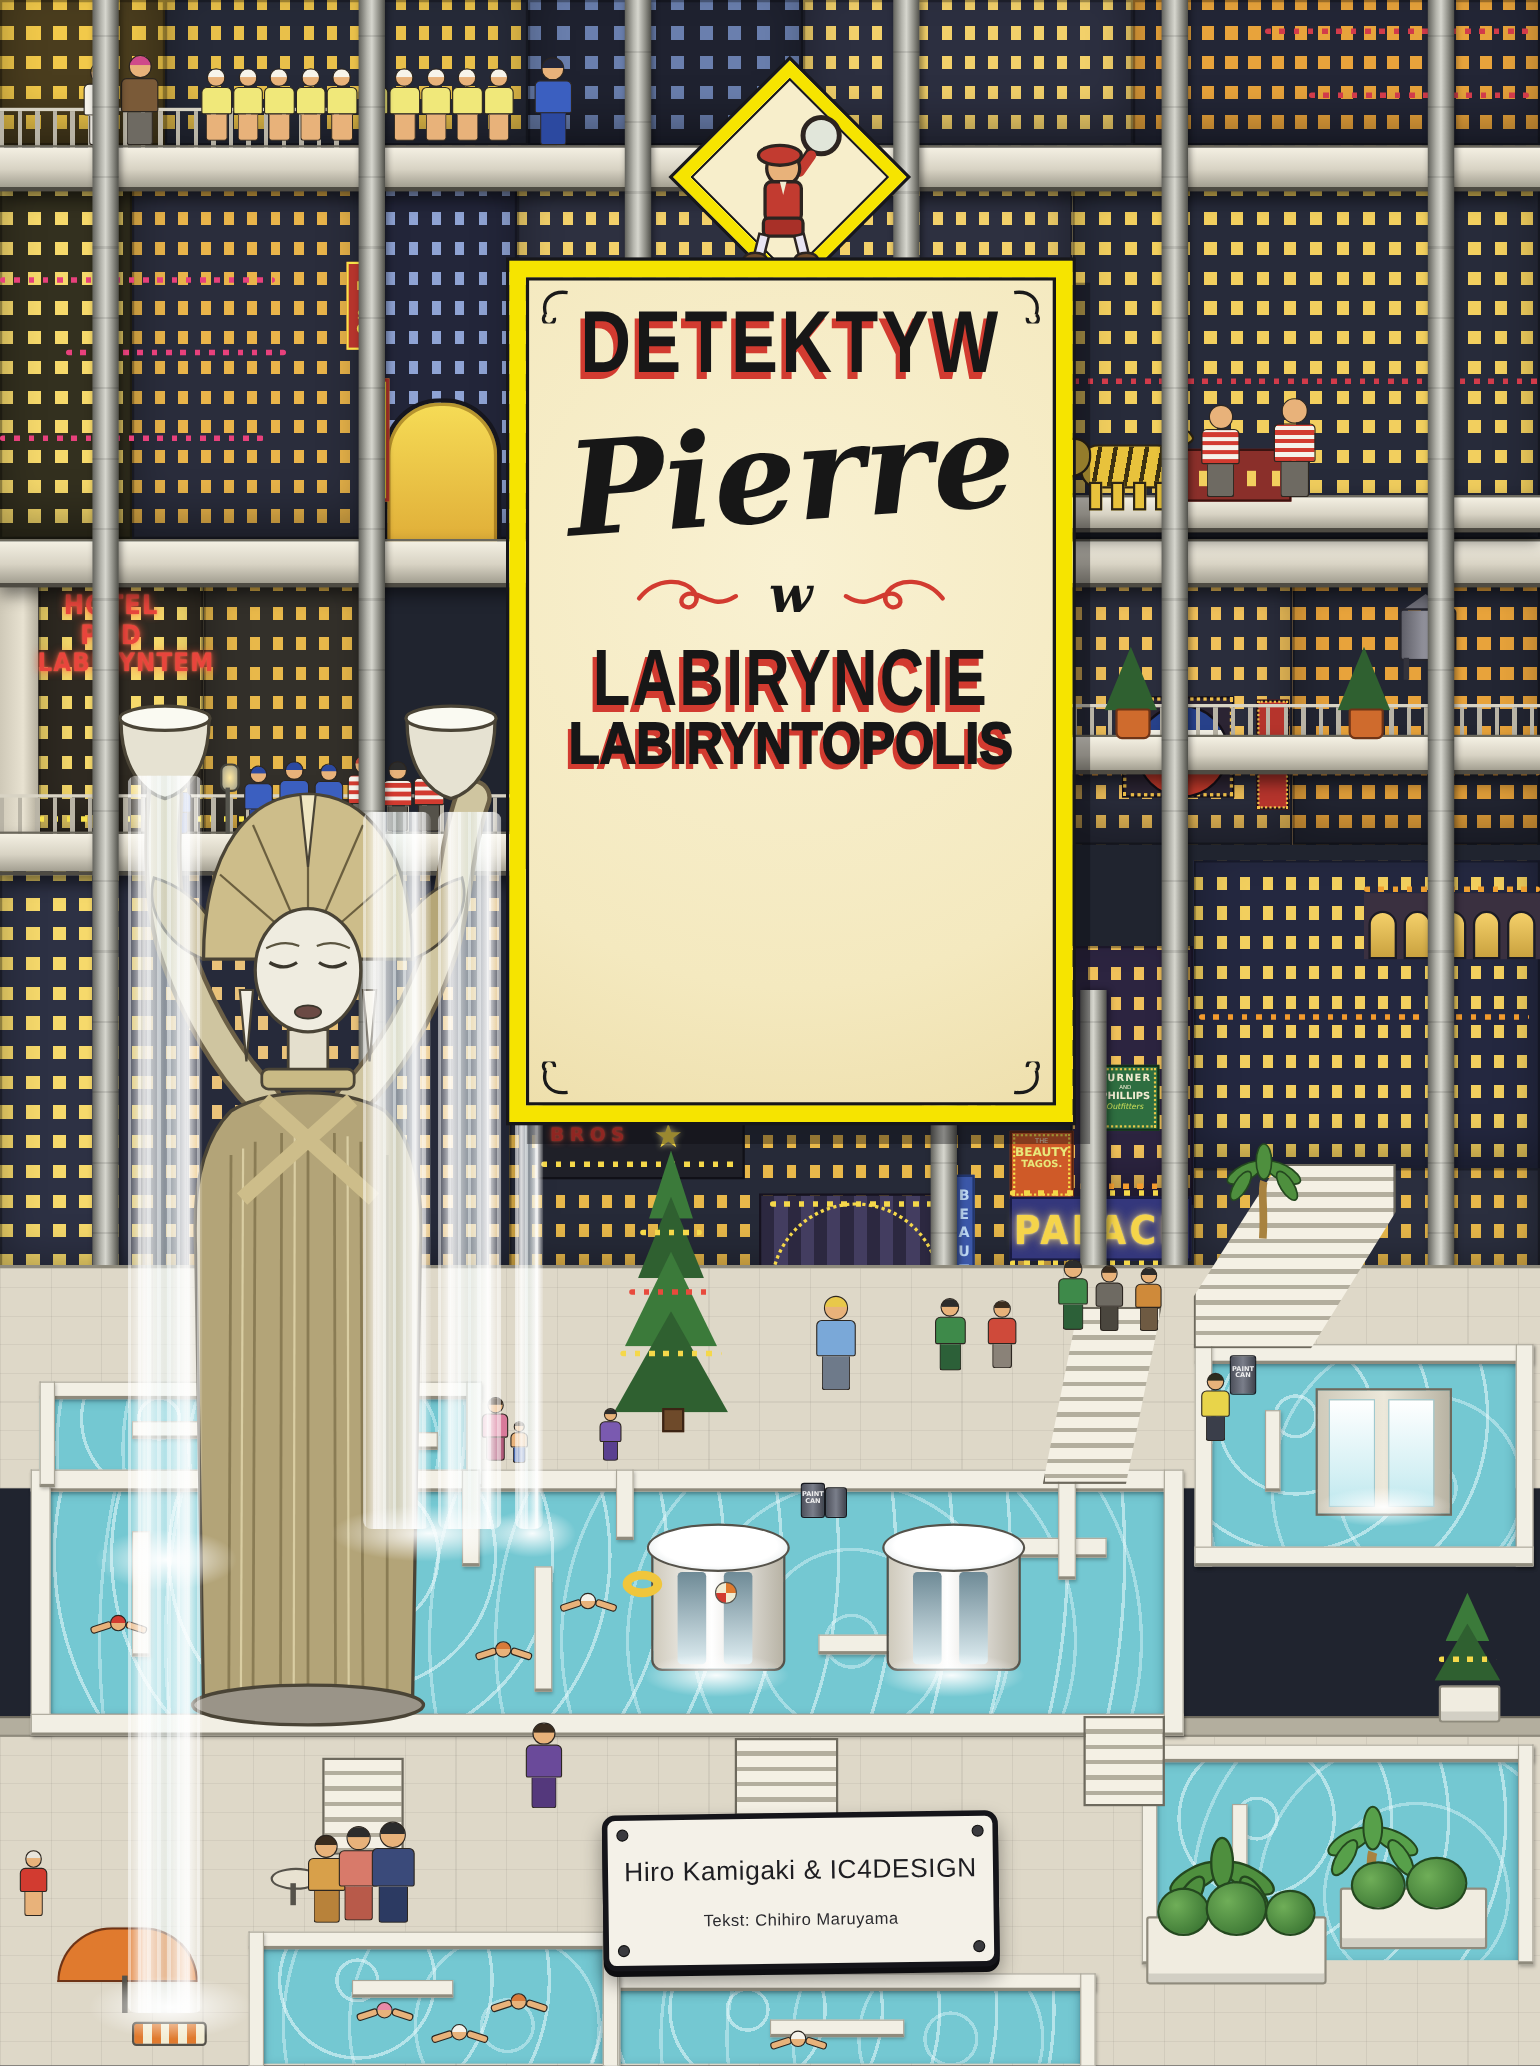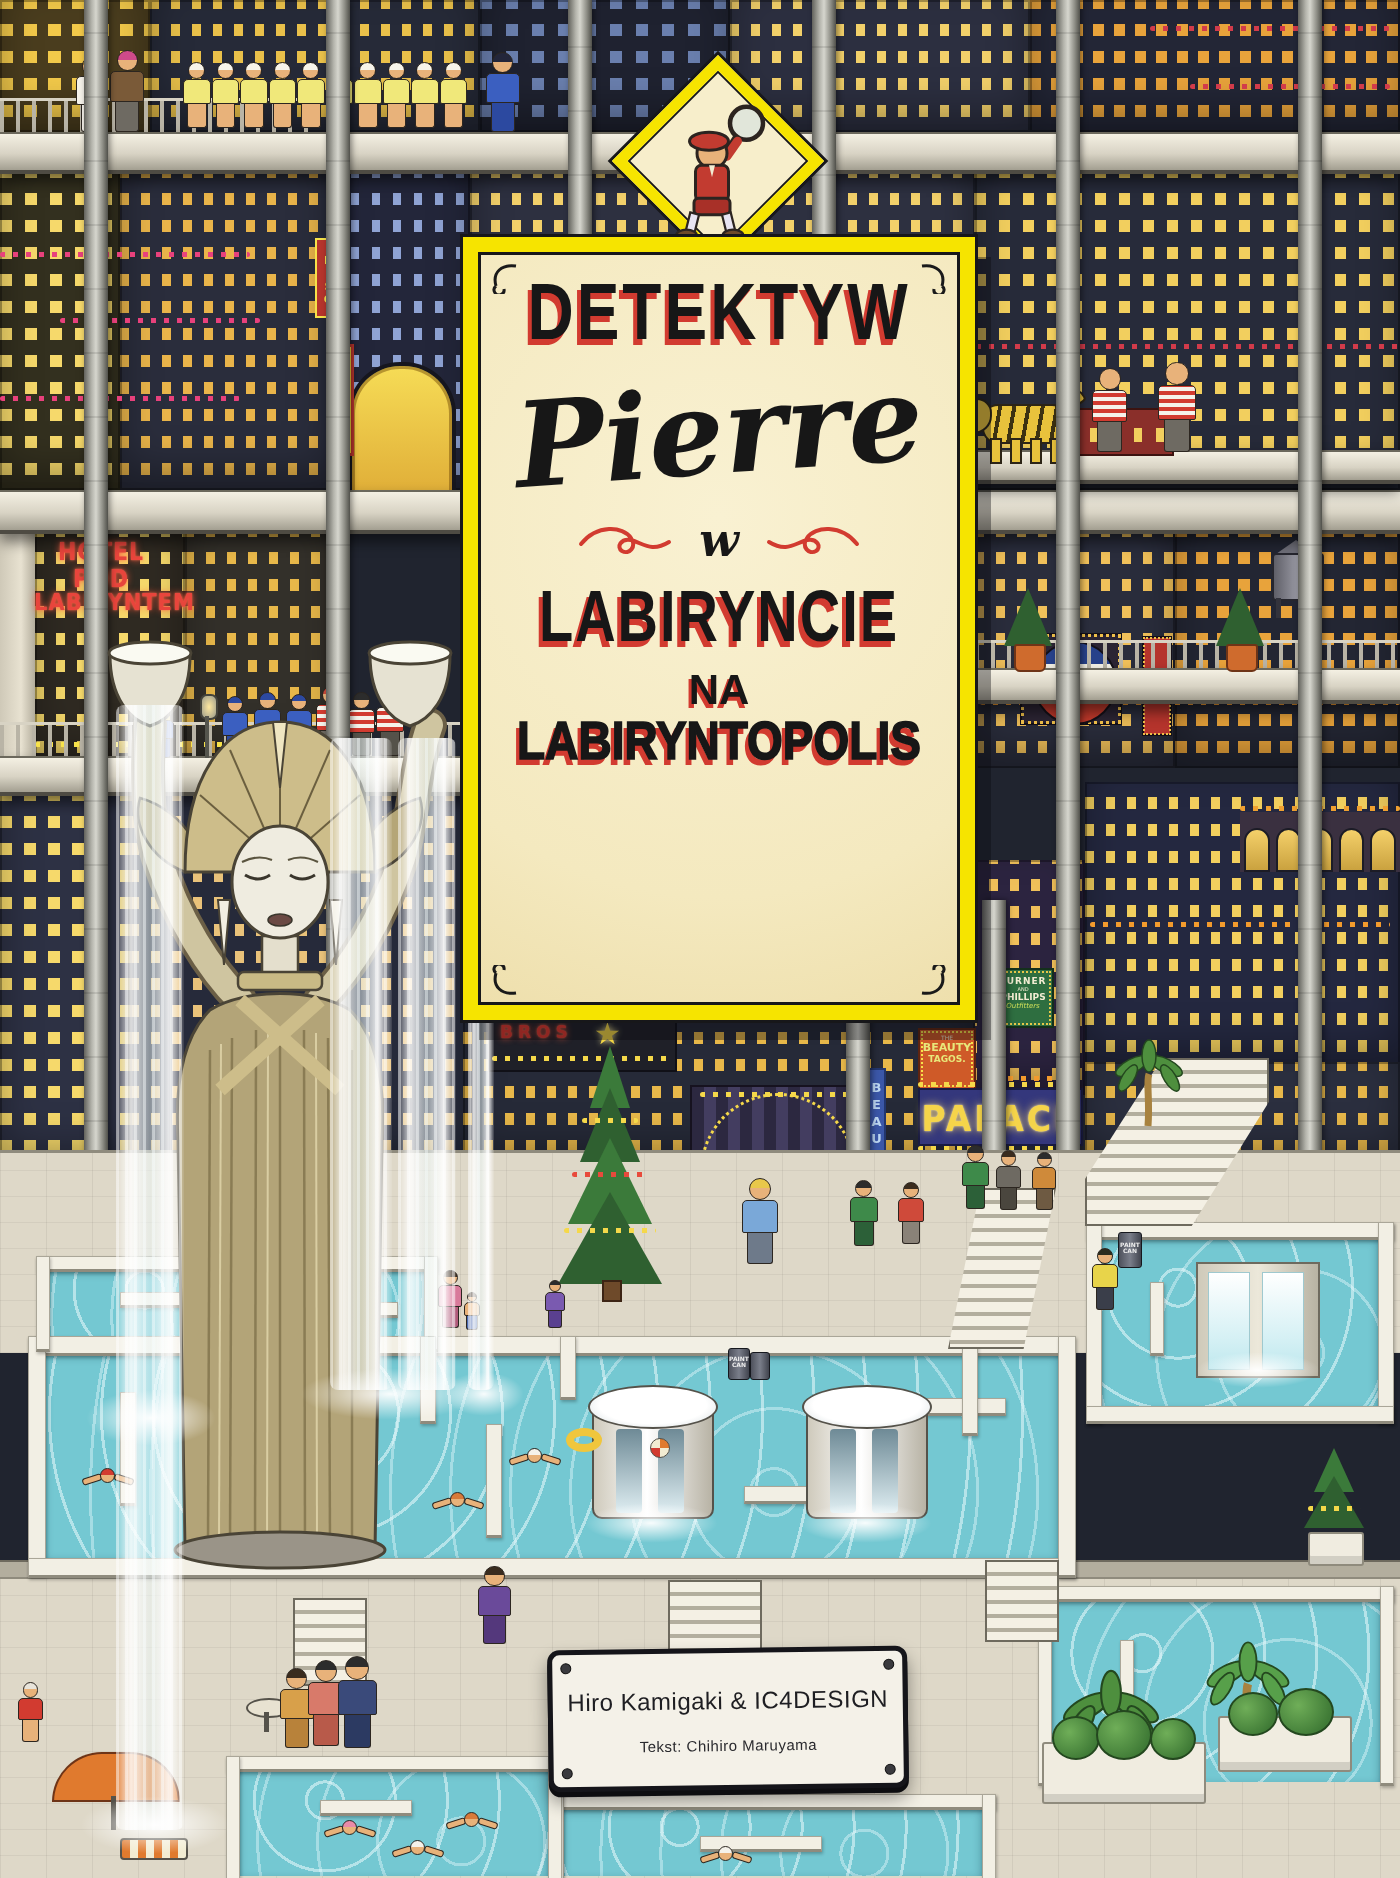--- a/index.html
+++ b/index.html
@@ -745,21 +745,20 @@
     <div style="margin-top:2px;display:flex;align-items:center;justify-content:center;gap:26px;">
       <svg width="96" height="36">
           <path d="M4,22 C20,2 46,4 54,16 C60,25 52,33 45,29 C39,25 44,16 54,18 C66,21 74,31 92,20" stroke="#d23b30" stroke-width="4" fill="none" stroke-linecap="round"></path>
         </svg>
       <span class="ink" style="font-family:'DejaVu Serif',serif;font-style:italic;font-weight:bold;font-size:46px;">w</span>
       <svg width="96" height="36" style="transform:scaleX(-1);">
           <path d="M4,22 C20,2 46,4 54,16 C60,25 52,33 45,29 C39,25 44,16 54,18 C66,21 74,31 92,20" stroke="#d23b30" stroke-width="4" fill="none" stroke-linecap="round"></path>
         </svg>
     </div>
     <div class="ink redshadow stretchY" style="margin-top:16px;font-size:56px;font-weight:bold;letter-spacing:2px;transform:scaleY(1.3);font-family:'Liberation Sans',sans-serif;">LABIRYNCIE</div>
-    <div class="ink" style="margin-top:18px;font-size:42px;font-weight:bold;text-shadow:-3px 4px 0 #d23b30;font-family:'Liberation Sans',sans-serif;">NA</div>
     <div class="ink stretchY" style="margin-top:0;font-size:46px;font-weight:bold;-webkit-text-stroke:1.5px #171717;
                 text-shadow:-4px 5px 0 #d23b30;transform:scaleY(1.15);font-family:'Liberation Sans',sans-serif;">LABIRYNTOPOLIS</div>
   </div>
 
   <div id="credits">
     <div class="screw" style="left:8px;top:8px;"></div>
     <div class="screw" style="right:8px;top:8px;"></div>
     <div class="screw" style="left:8px;bottom:8px;"></div>
     <div class="screw" style="right:8px;bottom:8px;"></div>
     <div style="margin-top:34px;font-size:24px;color:#1e1e22;letter-spacing:.5px;font-family:'Liberation Sans',sans-serif;">Hiro Kamigaki &amp; IC4DESIGN</div>

